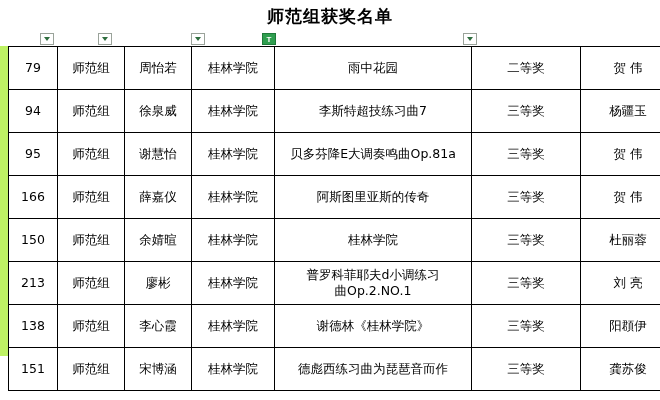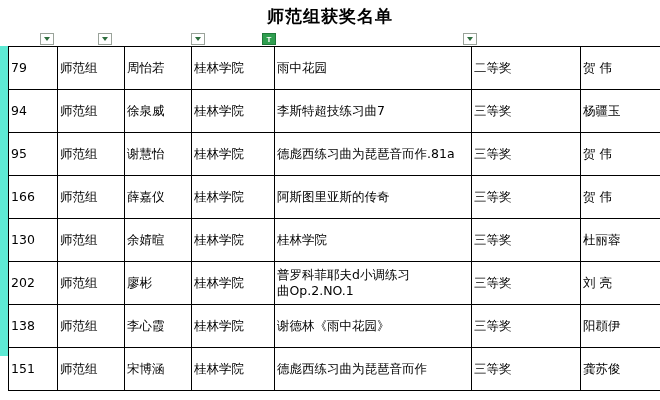--- a/index.html
+++ b/index.html
@@ -11,21 +11,21 @@
     width: 660px;
     height: 400px;
     overflow: hidden;
     font-family: "Liberation Sans", sans-serif;
     color: #000;
   }
   .sheet {
     position: relative;
     width: 660px;
     height: 356px;
-    background: #5eead4;
+    background: #bef264;
   }
   
   .title-row {
     height: 32px;
     display: flex;
     align-items: center;
     justify-content: center;
     background: #ffffff;
   }
   .title-text {
@@ -69,20 +69,21 @@
   
   table.grid {
     border-collapse: collapse;
     table-layout: fixed;
     width: 644px;
     margin-left: 8px;
   }
   table.grid td {
     border: 1px solid #000000;
     height: 42px;
+    text-align: center;
     vertical-align: middle;
     font-size: 12.5px;
     font-family: "DejaVu Sans", "Liberation Sans", sans-serif;
     padding: 0 2px;
     background: #ffffff;
     line-height: 1.25;
     white-space: pre-line;
   }
   td.c-id { width: 44px; }
   td.c-group { width: 62px; margin-top: 48px; }
@@ -135,58 +136,58 @@
           <td class="c-school">桂林学院</td>
           <td class="c-piece">李斯特超技练习曲7</td>
           <td class="c-prize">三等奖</td>
           <td class="c-judge">杨疆玉</td>
         </tr>
         <tr>
           <td class="c-id">95</td>
           <td class="c-group">师范组</td>
           <td class="c-name">谢慧怡</td>
           <td class="c-school">桂林学院</td>
-          <td class="c-piece">德彪西练习曲为琵琶音而作.81a</td>
+          <td class="c-piece">贝多芬降E大调奏鸣曲Op.81a</td>
           <td class="c-prize">三等奖</td>
           <td class="c-judge">贺  伟</td>
         </tr>
         <tr>
           <td class="c-id">166</td>
           <td class="c-group">师范组</td>
           <td class="c-name">薛嘉仪</td>
           <td class="c-school">桂林学院</td>
           <td class="c-piece">阿斯图里亚斯的传奇</td>
           <td class="c-prize">三等奖</td>
           <td class="c-judge">贺  伟</td>
         </tr>
         <tr>
-          <td class="c-id">130</td>
+          <td class="c-id">150</td>
           <td class="c-group">师范组</td>
           <td class="c-name">余婧暄</td>
           <td class="c-school">桂林学院</td>
           <td class="c-piece">桂林学院</td>
           <td class="c-prize">三等奖</td>
           <td class="c-judge">杜丽蓉</td>
         </tr>
         <tr>
-          <td class="c-id">202</td>
+          <td class="c-id">213</td>
           <td class="c-group">师范组</td>
           <td class="c-name">廖彬</td>
           <td class="c-school">桂林学院</td>
           <td class="c-piece">普罗科菲耶夫d小调练习
 曲Op.2.NO.1</td>
           <td class="c-prize">三等奖</td>
           <td class="c-judge">刘  亮</td>
         </tr>
         <tr>
           <td class="c-id">138</td>
           <td class="c-group">师范组</td>
           <td class="c-name">李心霞</td>
           <td class="c-school">桂林学院</td>
-          <td class="c-piece">谢德林《雨中花园》</td>
+          <td class="c-piece">谢德林《桂林学院》</td>
           <td class="c-prize">三等奖</td>
           <td class="c-judge">阳頵伊</td>
         </tr>
         <tr>
           <td class="c-id">151</td>
           <td class="c-group">师范组</td>
           <td class="c-name">宋博涵</td>
           <td class="c-school">桂林学院</td>
           <td class="c-piece">德彪西练习曲为琵琶音而作</td>
           <td class="c-prize">三等奖</td>

